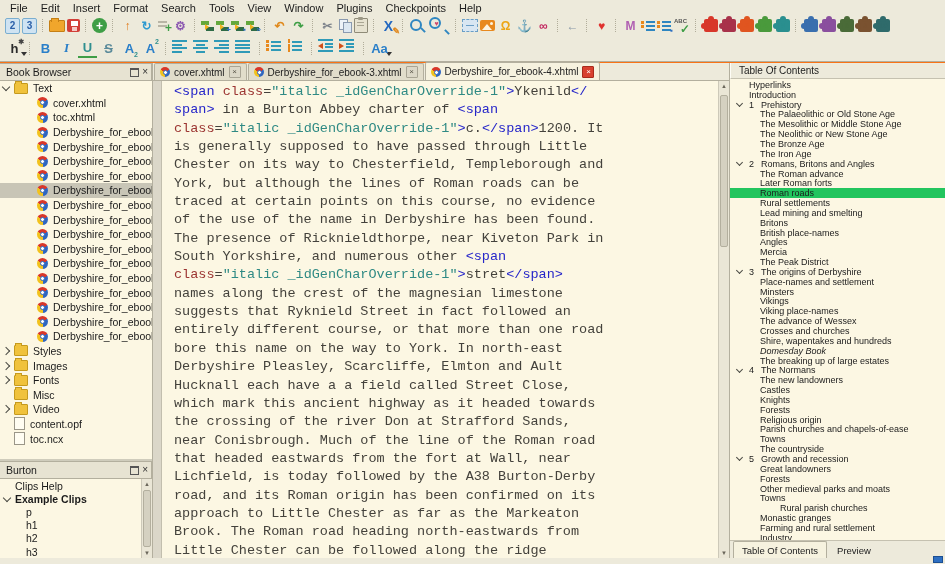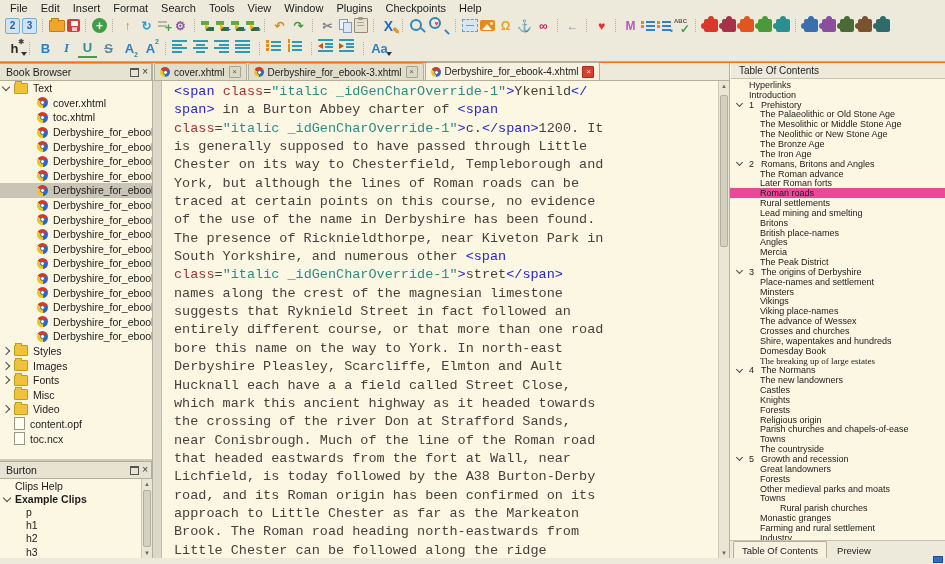--- a/index.html
+++ b/index.html
@@ -174,21 +174,21 @@
   .c-tag{color:#2626c9;}
   .c-attr{color:#9c3532;}
   .c-str{color:#2f8a84;}
   .c-txt{color:#44423c;}
 
   
   .tochead{height:15px;flex:none;background:#edeadb;border-bottom:1px solid #c5c1b0;
        display:flex;align-items:center;padding-left:8px;font-size:10px;color:#1c1c1c;border-left:1px solid #fefdf6;}
   .toclist{flex:1;background:#fcf7e3;overflow:hidden;font-size:9px;color:#1b1b1b;padding-top:1px;}
   .tocrow{height:9.85px;display:flex;align-items:center;white-space:nowrap;position:relative;}
-  .tocrow.sel{background:#ec4899;}
+  .tocrow.sel{background:#22c55e;}
   .tocrow .chev{width:4px;height:4px;position:absolute;left:7px;}
   .tocrow .tnum{position:absolute;left:19px;}
   .tocrow .tlabel{position:absolute;}
   .tocfoot{height:17px;flex:none;background:#edeadb;display:flex;align-items:flex-end;padding-left:3px;gap:2px;
        border-top:1px solid #c5c1b0;}
   .toctab{height:15px;display:flex;align-items:center;padding:0 8px;font-size:9.5px;color:#222;white-space:nowrap;}
   .toctab.active{background:#f6f2df;border:1px solid #b3af9e;border-bottom:none;border-radius:2px 2px 0 0;height:16px;}
 
   .statusstrip{height:6px;flex:none;position:relative;background:#edeadb;}
   .bluechip{position:absolute;right:2px;bottom:1px;width:8px;height:5px;background:#2e6fc2;border:1px solid #1c4f92;}
@@ -757,24 +757,24 @@
           <div class="tocrow">
             <span class="tlabel" style="left: 30px;">The advance of Wessex</span>
           </div>
           <div class="tocrow">
             <span class="tlabel" style="left: 30px;">Crosses and churches</span>
           </div>
           <div class="tocrow">
             <span class="tlabel" style="left: 30px;">Shire, wapentakes and hundreds</span>
           </div>
           <div class="tocrow">
-            <span class="tlabel" style="left: 30px;">Domesday Book</span>
-          </div>
-          <div class="tocrow">
-            <span class="tlabel" style="left: 30px; font-family: Liberation Serif, serif;">The breaking up of large estates</span>
+            <span class="tlabel" style="left: 30px; font-style: italic;">Domesday Book</span>
+          </div>
+          <div class="tocrow">
+            <span class="tlabel" style="left: 30px;">The breaking up of large estates</span>
           </div>
           <div class="tocrow">
             <span class="chev d"></span>
             <span class="tnum">4</span>
             <span class="tlabel" style="left: 31px;">The Normans</span>
           </div>
           <div class="tocrow">
             <span class="tlabel" style="left: 30px;">The new landowners</span>
           </div>
           <div class="tocrow">

